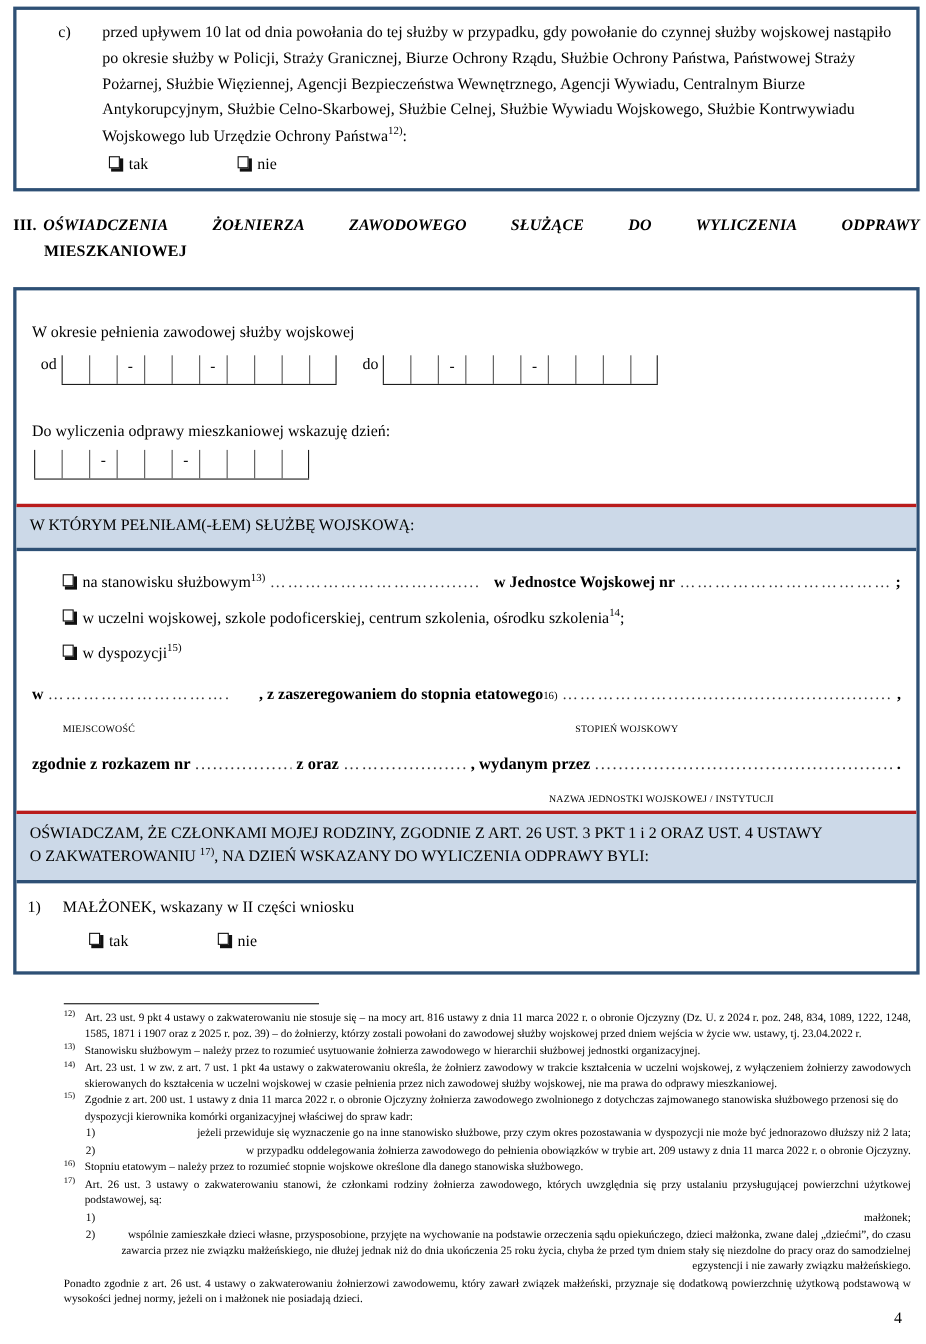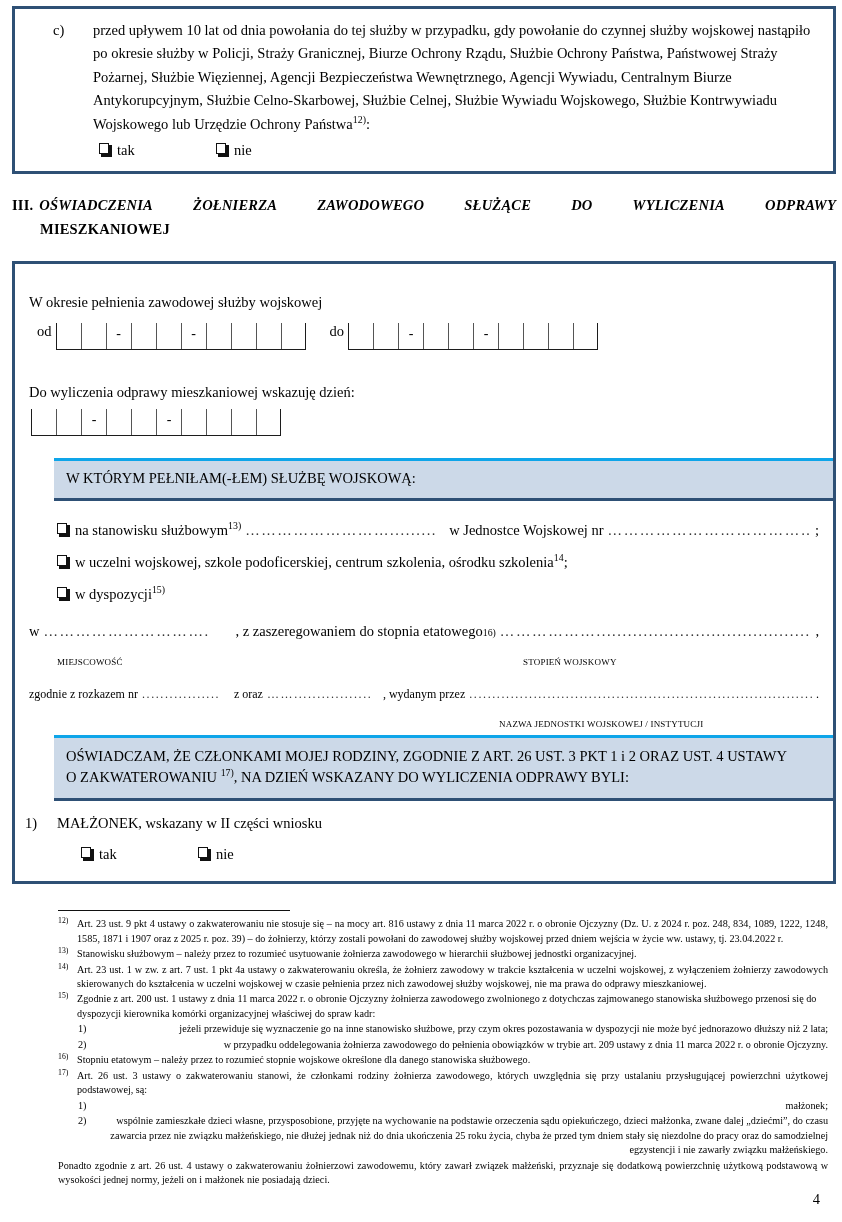--- a/index.html
+++ b/index.html
@@ -150,66 +150,65 @@
   }
   .date-line2 {
     display: flex;
     margin-top: 8px;
     margin-left: 2px;
   }
 
   
   .banner {
     background: #ccd9e8;
-    border-top: 3px solid #0ea5e9;
+    border-top: 3px solid #b91c1c;
     border-bottom: 3px solid #2e5075;
     padding: 7px 12px 8px 12px;
     font-size: 14.5px;
     line-height: 1.5;
     box-sizing: border-box;
-    margin-left: 39px;
   }
   .banner.tall { padding: 8px 12px 9px 12px; }
 
   
   .opt-row {
     font-size: 14.5px;
     padding-left: 28px;
     margin-top: 15px;
     display: flex;
     align-items: baseline;
   }
   .opt-row .lead { flex: 0 0 auto; white-space: nowrap; }
   .dots {
     flex: 1 1 auto;
     overflow: hidden;
     white-space: nowrap;
     letter-spacing: 1.6px;
     color: #333;
     margin: 0 4px;
   }
-  .tail { flex: 0 0 auto; white-space: nowrap; }
+  .tail { flex: 0 0 auto; white-space: nowrap; font-weight: bold; }
 
   .loc-row {
     font-size: 14.5px;
     margin-top: 20px;
     display: flex;
     align-items: baseline;
   }
   .caption-row {
     font-size: 9px;
     letter-spacing: 0.2px;
     position: relative;
     height: 12px;
     margin-top: 1px;
   }
   .caption-row span { position: absolute; top: 16px; }
 
   .order-row {
-    font-size: 12px;
+    font-size: 15px;
     margin-top: 34px;
     display: flex;
     align-items: baseline;
   }
 
   sup { font-size: 0.68em; vertical-align: super; line-height: 0; }
 
   
   .num-item {
     display: flex;

